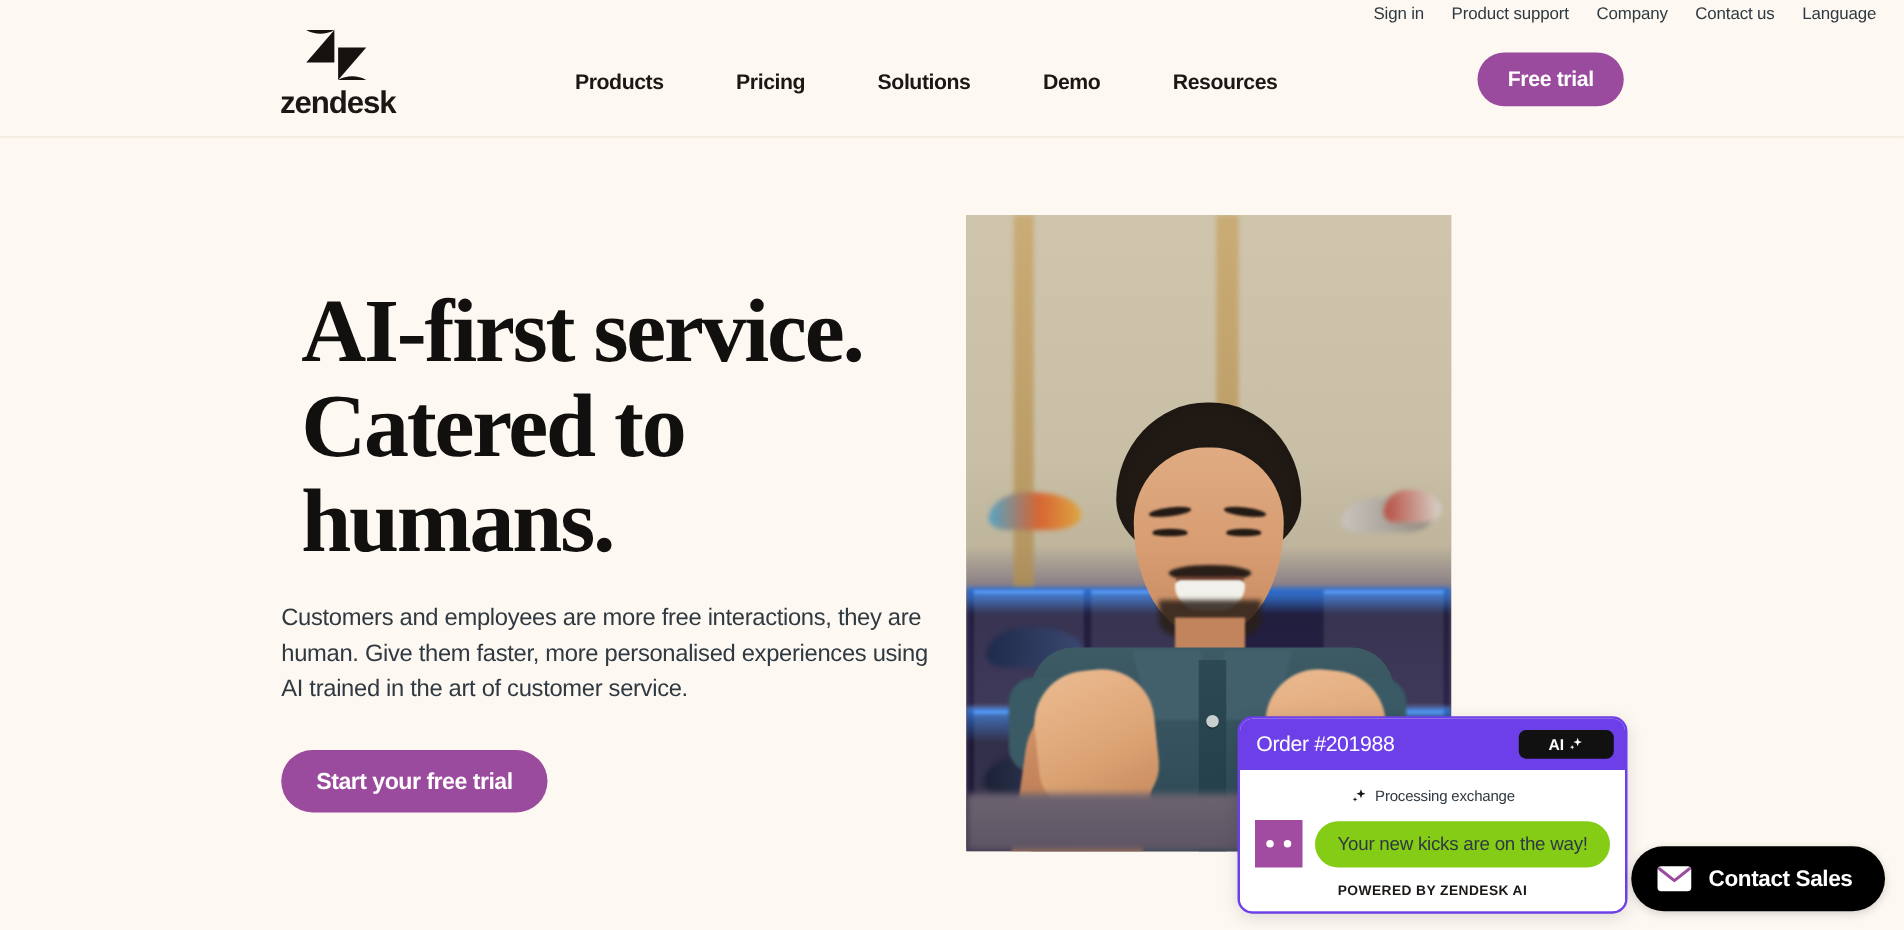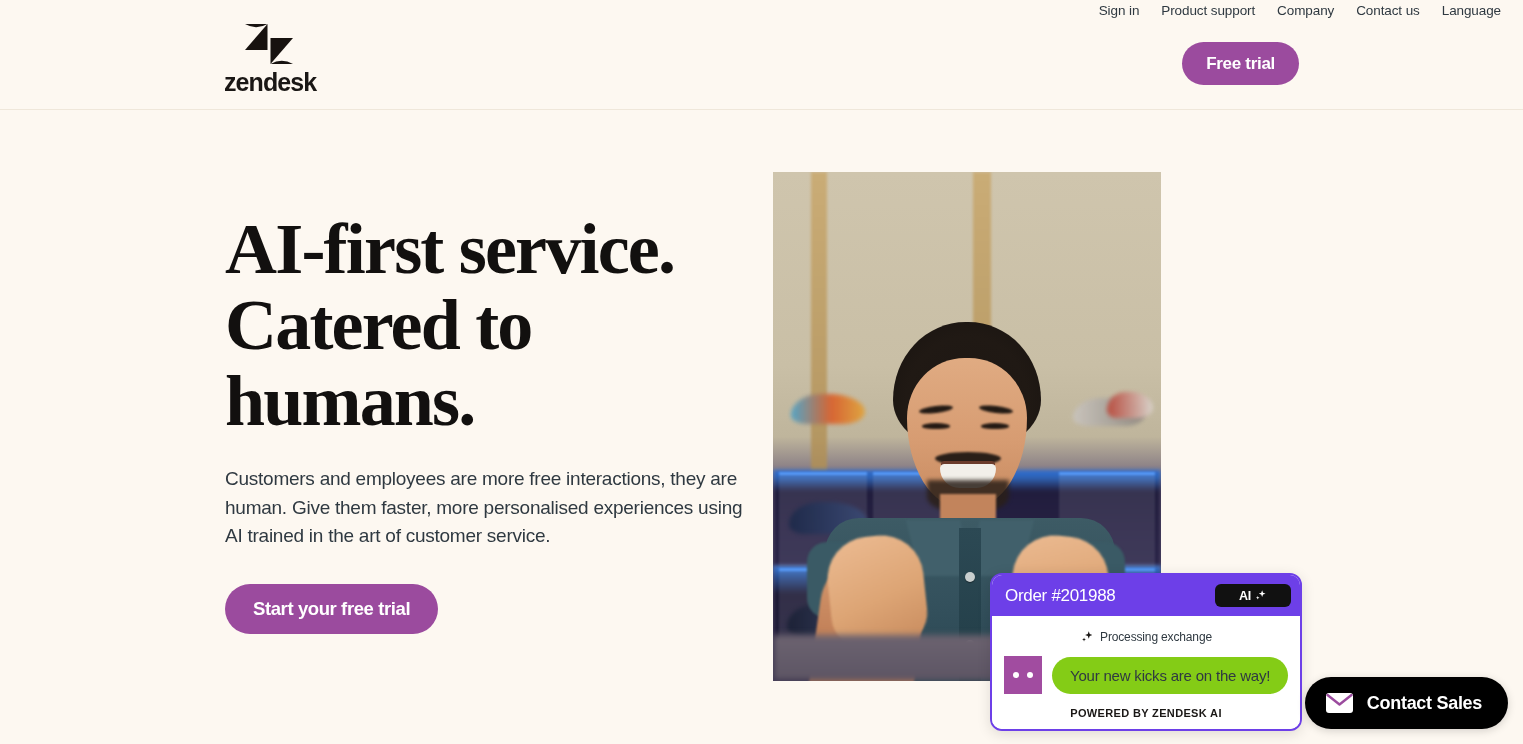--- a/index.html
+++ b/index.html
@@ -127,21 +127,21 @@
   }
 
   .hero-copy {
     position: absolute;
     left: 225px;
     top: 100px;
     width: 540px;
   }
 
   .hero-title {
-    margin: 0;
+    margin: 16px;
     font-family: "Liberation Serif", serif;
     font-weight: 700;
     font-size: 72px;
     line-height: 76px;
     letter-spacing: -1.8px;
     color: #12100f;
     white-space: pre-line;
   }
 
   .hero-sub {
@@ -530,20 +530,27 @@
   <a class="brand" href="#">
     <svg class="brand-mark" viewBox="0 0 52 48" aria-hidden="true">
       <path d="M24.5 4 V30 L2 30 Z" fill="#17120f"></path>
       <path d="M24.5 4 A22.5 22.5 0 0 1 2 4 Z" fill="#17120f" transform="translate(0,0)"></path>
       <path d="M27.5 44 V18 L50 18 Z" fill="#17120f"></path>
       <path d="M27.5 44 A22.5 22.5 0 0 1 50 44 Z" fill="#17120f"></path>
     </svg>
     <span class="brand-word">zendesk</span>
   </a>
 
+  <nav class="main-nav">
+    <a class="main-nav-item" href="#">Products</a>
+    <a class="main-nav-item" href="#">Pricing</a>
+    <a class="main-nav-item" href="#">Solutions</a>
+    <a class="main-nav-item" href="#">Demo</a>
+    <a class="main-nav-item" href="#">Resources</a>
+  </nav>
 
   <button class="free-trial-btn">Free trial</button>
 </header>
 
 <section class="hero">
 
   <div class="hero-copy">
     <h1 class="hero-title">AI-first service.
 Catered to
 humans.</h1>

